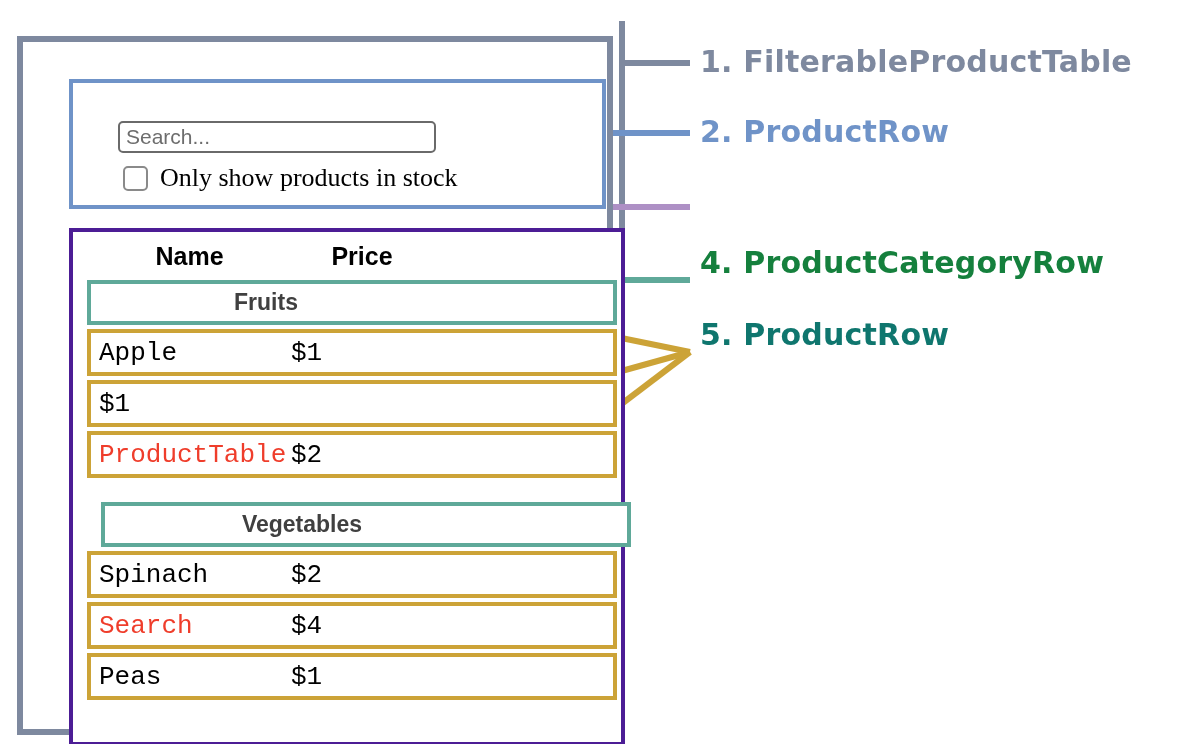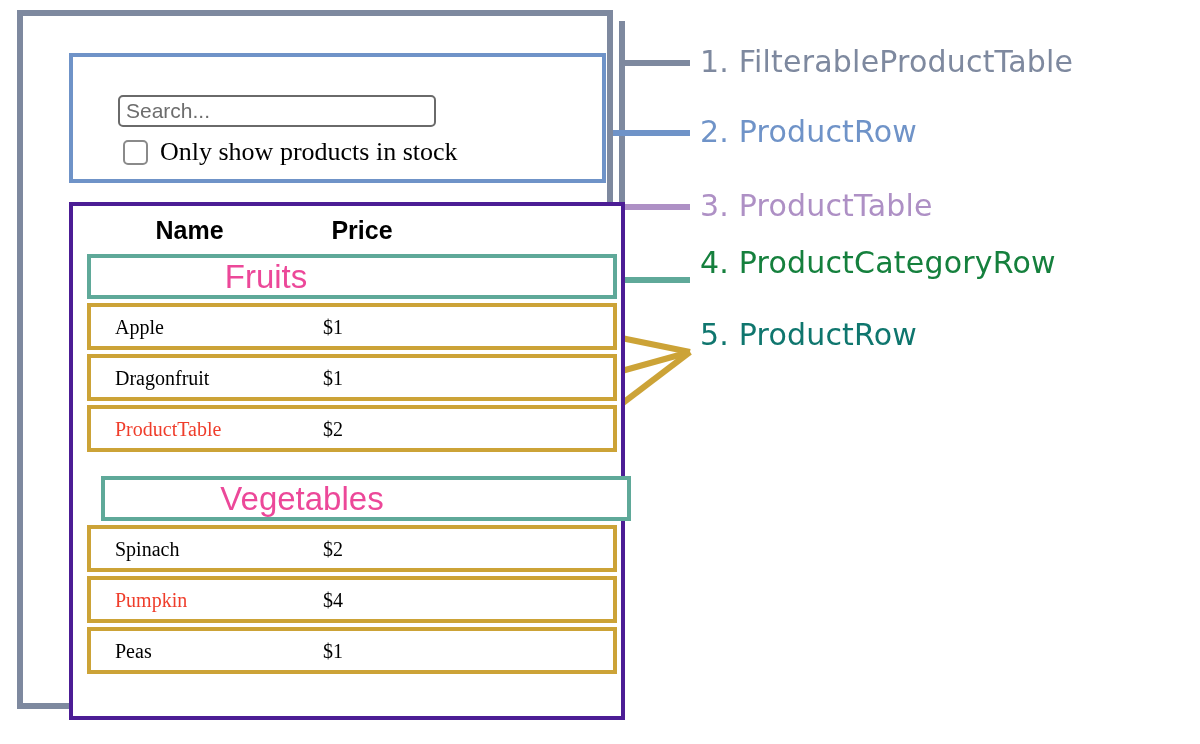--- a/index.html
+++ b/index.html
@@ -19,21 +19,21 @@
     position: absolute;
     left: 0; top: 0;
     width: 1200px;
     height: 744px;
   }
 
   
   .outer-box {
     position: absolute;
     left: 17px;
-    top: 10px;
+    top: 36px;
     width: 596px;
     height: 699px;
     border: 6px solid #7e899f;
     background: #ffffff;
     box-sizing: border-box;
   }
 
   
   .searchbar-box {
     position: absolute;
@@ -133,56 +133,55 @@
     height: 45px;
     border: 4px solid #5fa999;
     background: #ffffff;
     box-sizing: border-box;
     display: flex;
     align-items: center;
     justify-content: center;
   }
   .category-label {
     font-family: "Liberation Sans", sans-serif;
-    font-size: 33px;
-    font-weight: normal;
-    color: #ec4899;
+    font-size: 23px;
+    font-weight: bold;
+    color: #404040;
     position: relative;
     left: -86px;
   }
 
   
   .product-row {
     margin: 4px 0 0 6px;
     width: 530px;
     height: 47px;
     border: 4px solid #cca337;
     background: #ffffff;
     box-sizing: border-box;
     display: flex;
     align-items: center;
     padding-left: 8px;
   }
   .td {
-    font-family: Liberation Serif, serif;
-    font-size: 20px;
+    font-family: Liberation Mono, monospace;
+    font-size: 26px;
     color: #000000;
     line-height: 1;
-    margin-left: 16px;
   }
   .td-name  { width: 192px; }
   .td-price { width: 140px; }
   .out-of-stock { color: #ef3d2b; }
 
   
   .annot-label {
     position: absolute;
     font-family: "DejaVu Sans", sans-serif;
     font-size: 30px;
-    font-weight: 400;
+    font-weight: 700;
     letter-spacing: 0.2px;
     white-space: nowrap;
     line-height: 1;
   }
   #svg-leaders {
     position: absolute;
     left: 0; top: 0;
     width: 1200px;
     height: 744px;
     pointer-events: none;
@@ -231,40 +230,39 @@
         <div class="category-row">
           <span class="category-label">Fruits</span>
         </div>
 
         <div class="product-row">
           <span class="td td-name">Apple</span>
           <span class="td td-price">$1</span>
         </div>
 
         <div class="product-row">
-          <span class="td td-name">Dragonfruit</span>
           <span class="td td-price">$1</span>
         </div>
 
         <div class="product-row">
           <span class="td td-name out-of-stock">ProductTable</span>
           <span class="td td-price">$2</span>
         </div>
 
         <div class="category-row" style="margin-top:24px;margin-left:20px;">
           <span class="category-label" style="left:-64px;">Vegetables</span>
         </div>
 
         <div class="product-row">
           <span class="td td-name">Spinach</span>
           <span class="td td-price">$2</span>
         </div>
 
         <div class="product-row">
-          <span class="td td-name out-of-stock">Pumpkin</span>
+          <span class="td td-name out-of-stock">Search</span>
           <span class="td td-price">$4</span>
         </div>
 
         <div class="product-row">
           <span class="td td-name">Peas</span>
           <span class="td td-price">$1</span>
         </div>
 
       </div>
     </div>
@@ -273,24 +271,20 @@
   <div class="annot-label" style="left:700px; top:47px;  color:#7e899f;">
     <span>1.</span>
     <span>FilterableProductTable</span>
   </div>
 
   <div class="annot-label" style="left:700px; top:117px; color:#6f93c8;">
     <span>2.</span>
     <span>ProductRow</span>
   </div>
 
-  <div class="annot-label" style="left:700px; top:191px; color:#ae90c5;">
-    <span>3.</span>
-    <span>ProductTable</span>
-  </div>
 
   <div class="annot-label" style="left:700px; top:248px; color:#15803d;">
     <span>4.</span>
     <span>ProductCategoryRow</span>
   </div>
 
   <div class="annot-label" style="left:700px; top:320px; color:#0f766e;">
     <span>5.</span>
     <span>ProductRow</span>
   </div>

